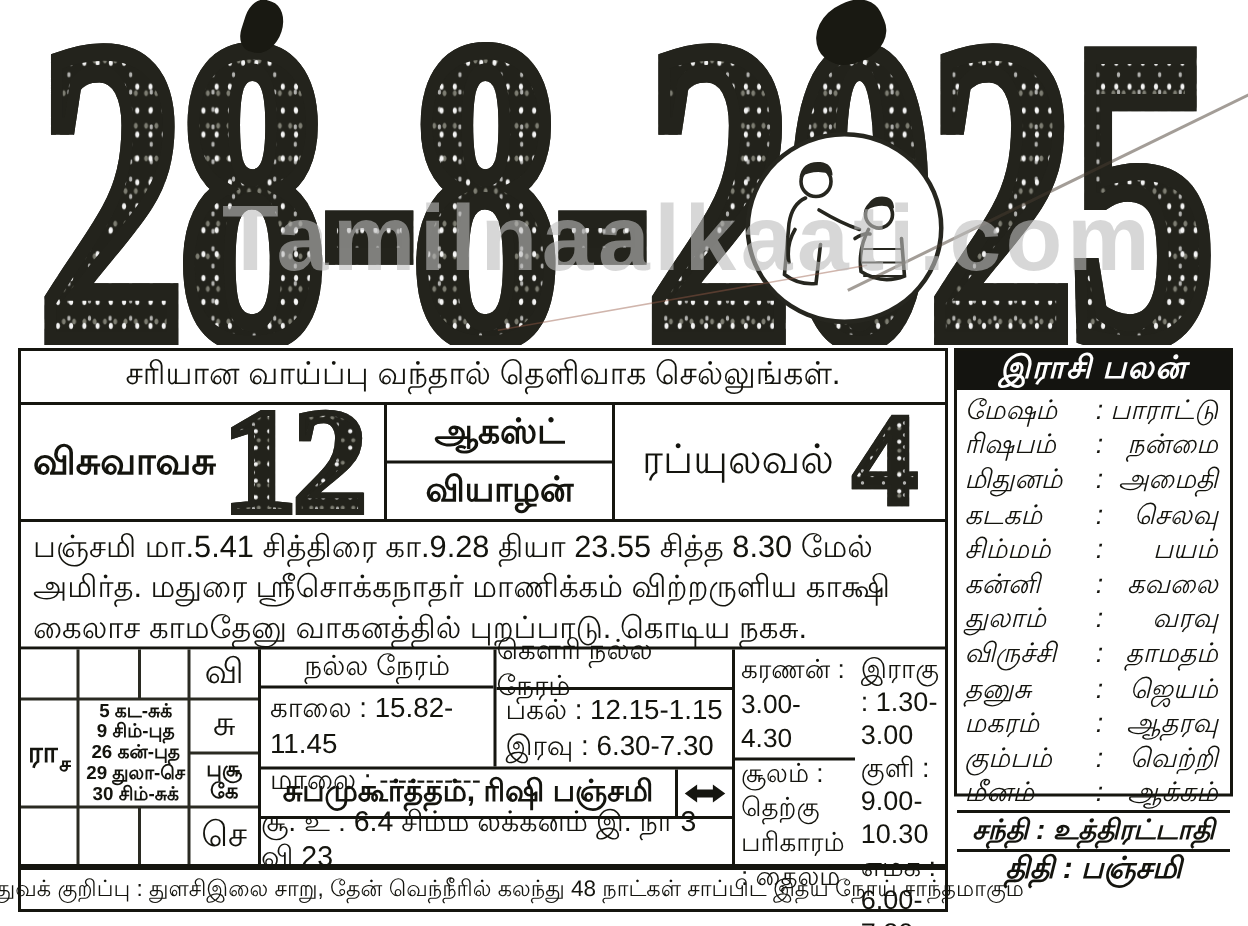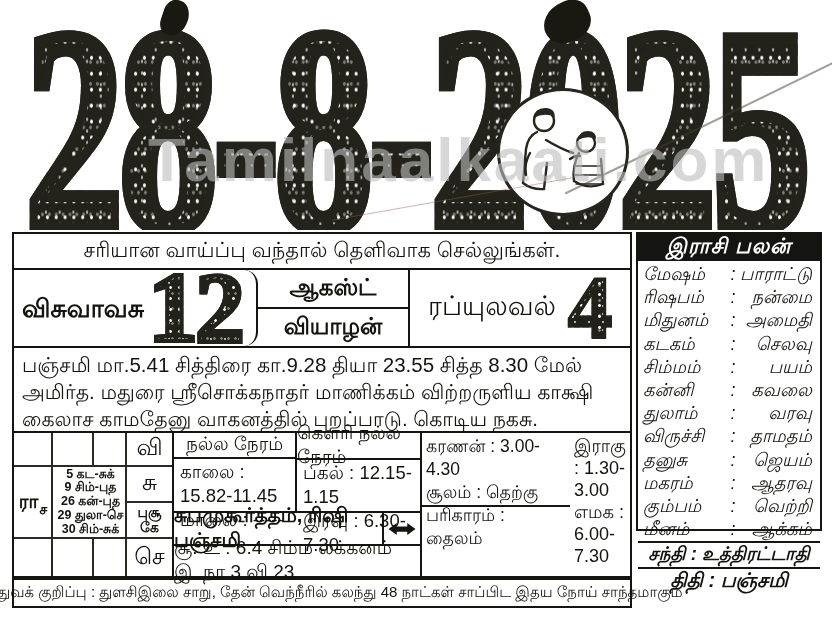--- a/index.html
+++ b/index.html
@@ -40,21 +40,21 @@
     background:#fff; border:3px solid #26261f; border-radius:50%; z-index:4; overflow:hidden;
   }
 
   
   #main-box { position:absolute; left:12px; top:232px; width:620px; height:346px;
               border:2px solid #15150f; background:#fff; }
   #quote-row { height:36px; border-bottom:2px solid #15150f; display:flex;
                align-items:center; justify-content:center; font-size:21px; }
   #panel-row { height:78px; border-bottom:2px solid #15150f; display:flex; }
   #panel-left { width:244px; border-right:2px solid #15150f; display:flex;
-                align-items:center; padding-left:8px;border-radius:14px; }
+                align-items:center; padding-left:8px; }
   .panel-names { display:flex; flex-direction:column; justify-content:center; }
   .panel-names div { font-weight:bold; font-size:25px; line-height:31px; }
   #tamil-day { font-family:"Liberation Serif", serif; font-weight:bold; font-size:100px;
                line-height:74px; letter-spacing:-3px; margin-left:4px;
                -webkit-text-stroke:4px #23231c; }
   #panel-mid { width:152px; border-right:2px solid #15150f; display:flex; flex-direction:column; }
   #panel-mid > div { flex:1; display:flex; align-items:center; justify-content:center;
                      font-weight:bold; font-size:23px; }
   #panel-mid > div:first-child { border-bottom:2px solid #15150f; }
   #panel-right { flex:1; display:flex; align-items:center; justify-content:center; }
@@ -73,21 +73,21 @@
   #rasi-grid .cell { background:#fff; display:flex; align-items:center; justify-content:center; }
   #cell-rahu { grid-column:1; grid-row:2 / span 2; align-items:flex-start; padding-top:2px;
                font-size:19px; font-weight:bold; }
   #cell-rahu .sub { font-size:14px; position:relative; top:7px; left:1px; }
   #cell-transits { grid-column:2 / span 2; grid-row:2 / span 2; flex-direction:column;
                    align-items:flex-start; justify-content:center; padding-left:3px;
                    font-size:12.5px; line-height:13.8px; font-weight:bold; }
   .planet-big { font-size:23px; }
   #cell-puske { flex-direction:column; font-size:14px; line-height:15px; font-weight:bold; }
 
-  #mid-col { width:248px; border-right:2px solid #15150f; display:flex; flex-direction:column; }
+  #mid-col { width:316px; border-right:2px solid #15150f; display:flex; flex-direction:column; }
   #mid-top { height:80px; border-bottom:2px solid #15150f; display:flex; }
   .time-col { width:50%; display:flex; flex-direction:column; }
   .time-col:first-child { border-right:2px solid #15150f; }
   .time-head { height:27px; border-bottom:2px solid #15150f; display:flex;
                align-items:center; justify-content:center; font-size:18.5px; }
   .time-body { flex:1; padding:1px 6px; font-size:18.5px; line-height:24px; }
   #muhurtham-row { height:33px; border-bottom:2px solid #15150f; display:flex; }
   #muhurtham-text { flex:1; display:flex; align-items:center; justify-content:center;
                     font-weight:bold; font-size:20px; }
   #arrow-box { width:38px; border-left:2px solid #15150f; display:flex;
@@ -229,20 +229,21 @@
     </div>
 
     <div id="details-col">
       <div id="details-top">
         <div>கரணன் : 3.00-4.30</div>
         <div>சூலம் : தெற்கு</div>
         <div>பரிகாரம் : தைலம்</div>
       </div>
       <div id="details-bottom">
         <div>இராகு : 1.30-3.00</div>
+        <div>குளி : 9.00-10.30</div>
         <div>எமக : 6.00-7.30</div>
       </div>
     </div>
 
   </div>
 </div>
 
 <div id="tip-box">மருத்துவக் குறிப்பு : துளசிஇலை சாறு, தேன் வெந்நீரில் கலந்து 48 நாட்கள் சாப்பிட இதய நோய் சாந்தமாகும்</div>
 
 <div id="sidebar">

